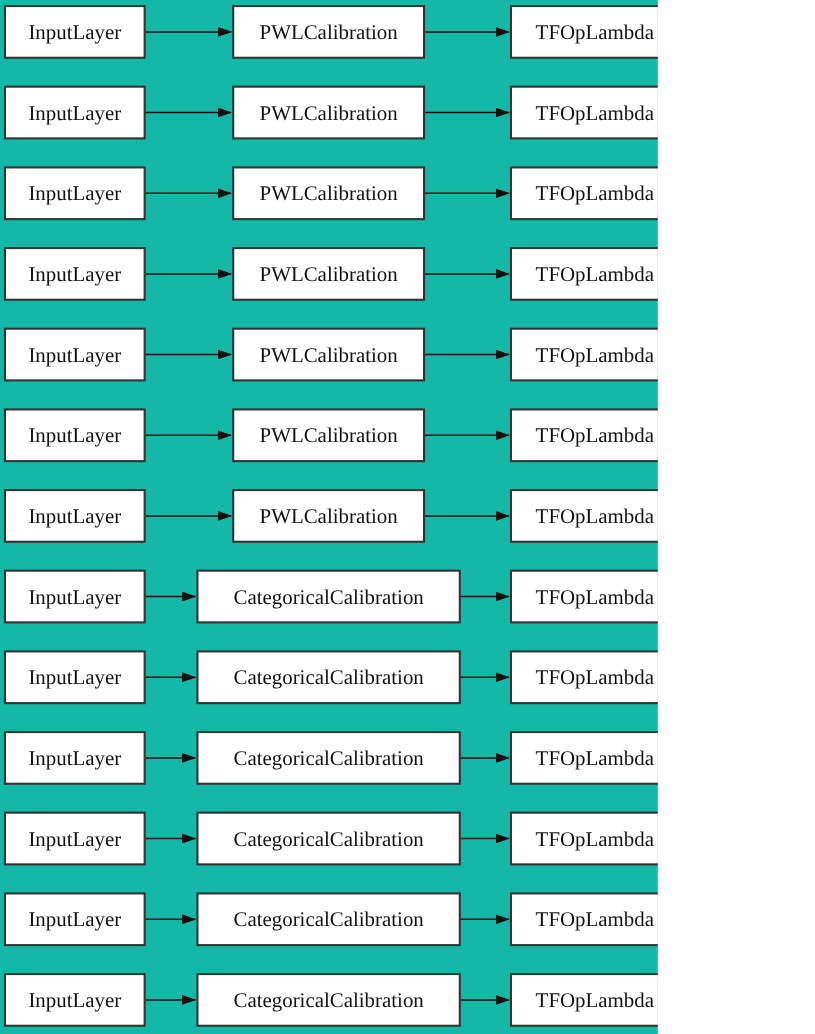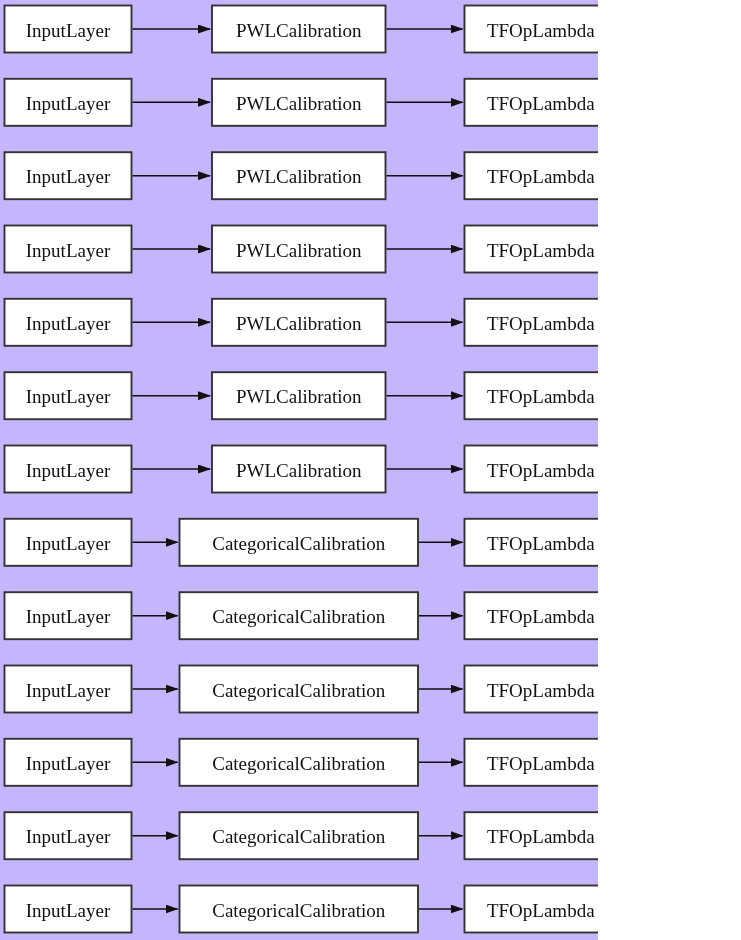--- a/index.html
+++ b/index.html
@@ -4,21 +4,21 @@
 <style>
   html, body {
     margin: 0;
     padding: 0;
     background: #ffffff;
   }
   #canvas {
     width: 598px;
     height: 940px;
     position: relative;
-    background: #c4b5fd;
+    background: #14b8a6;
     overflow: hidden;
   }
   svg {
     display: block;
   }
   svg text {
     font-family: "Liberation Serif", "DejaVu Serif", serif;
     font-size: 19px;
     fill: #111111;
   }

